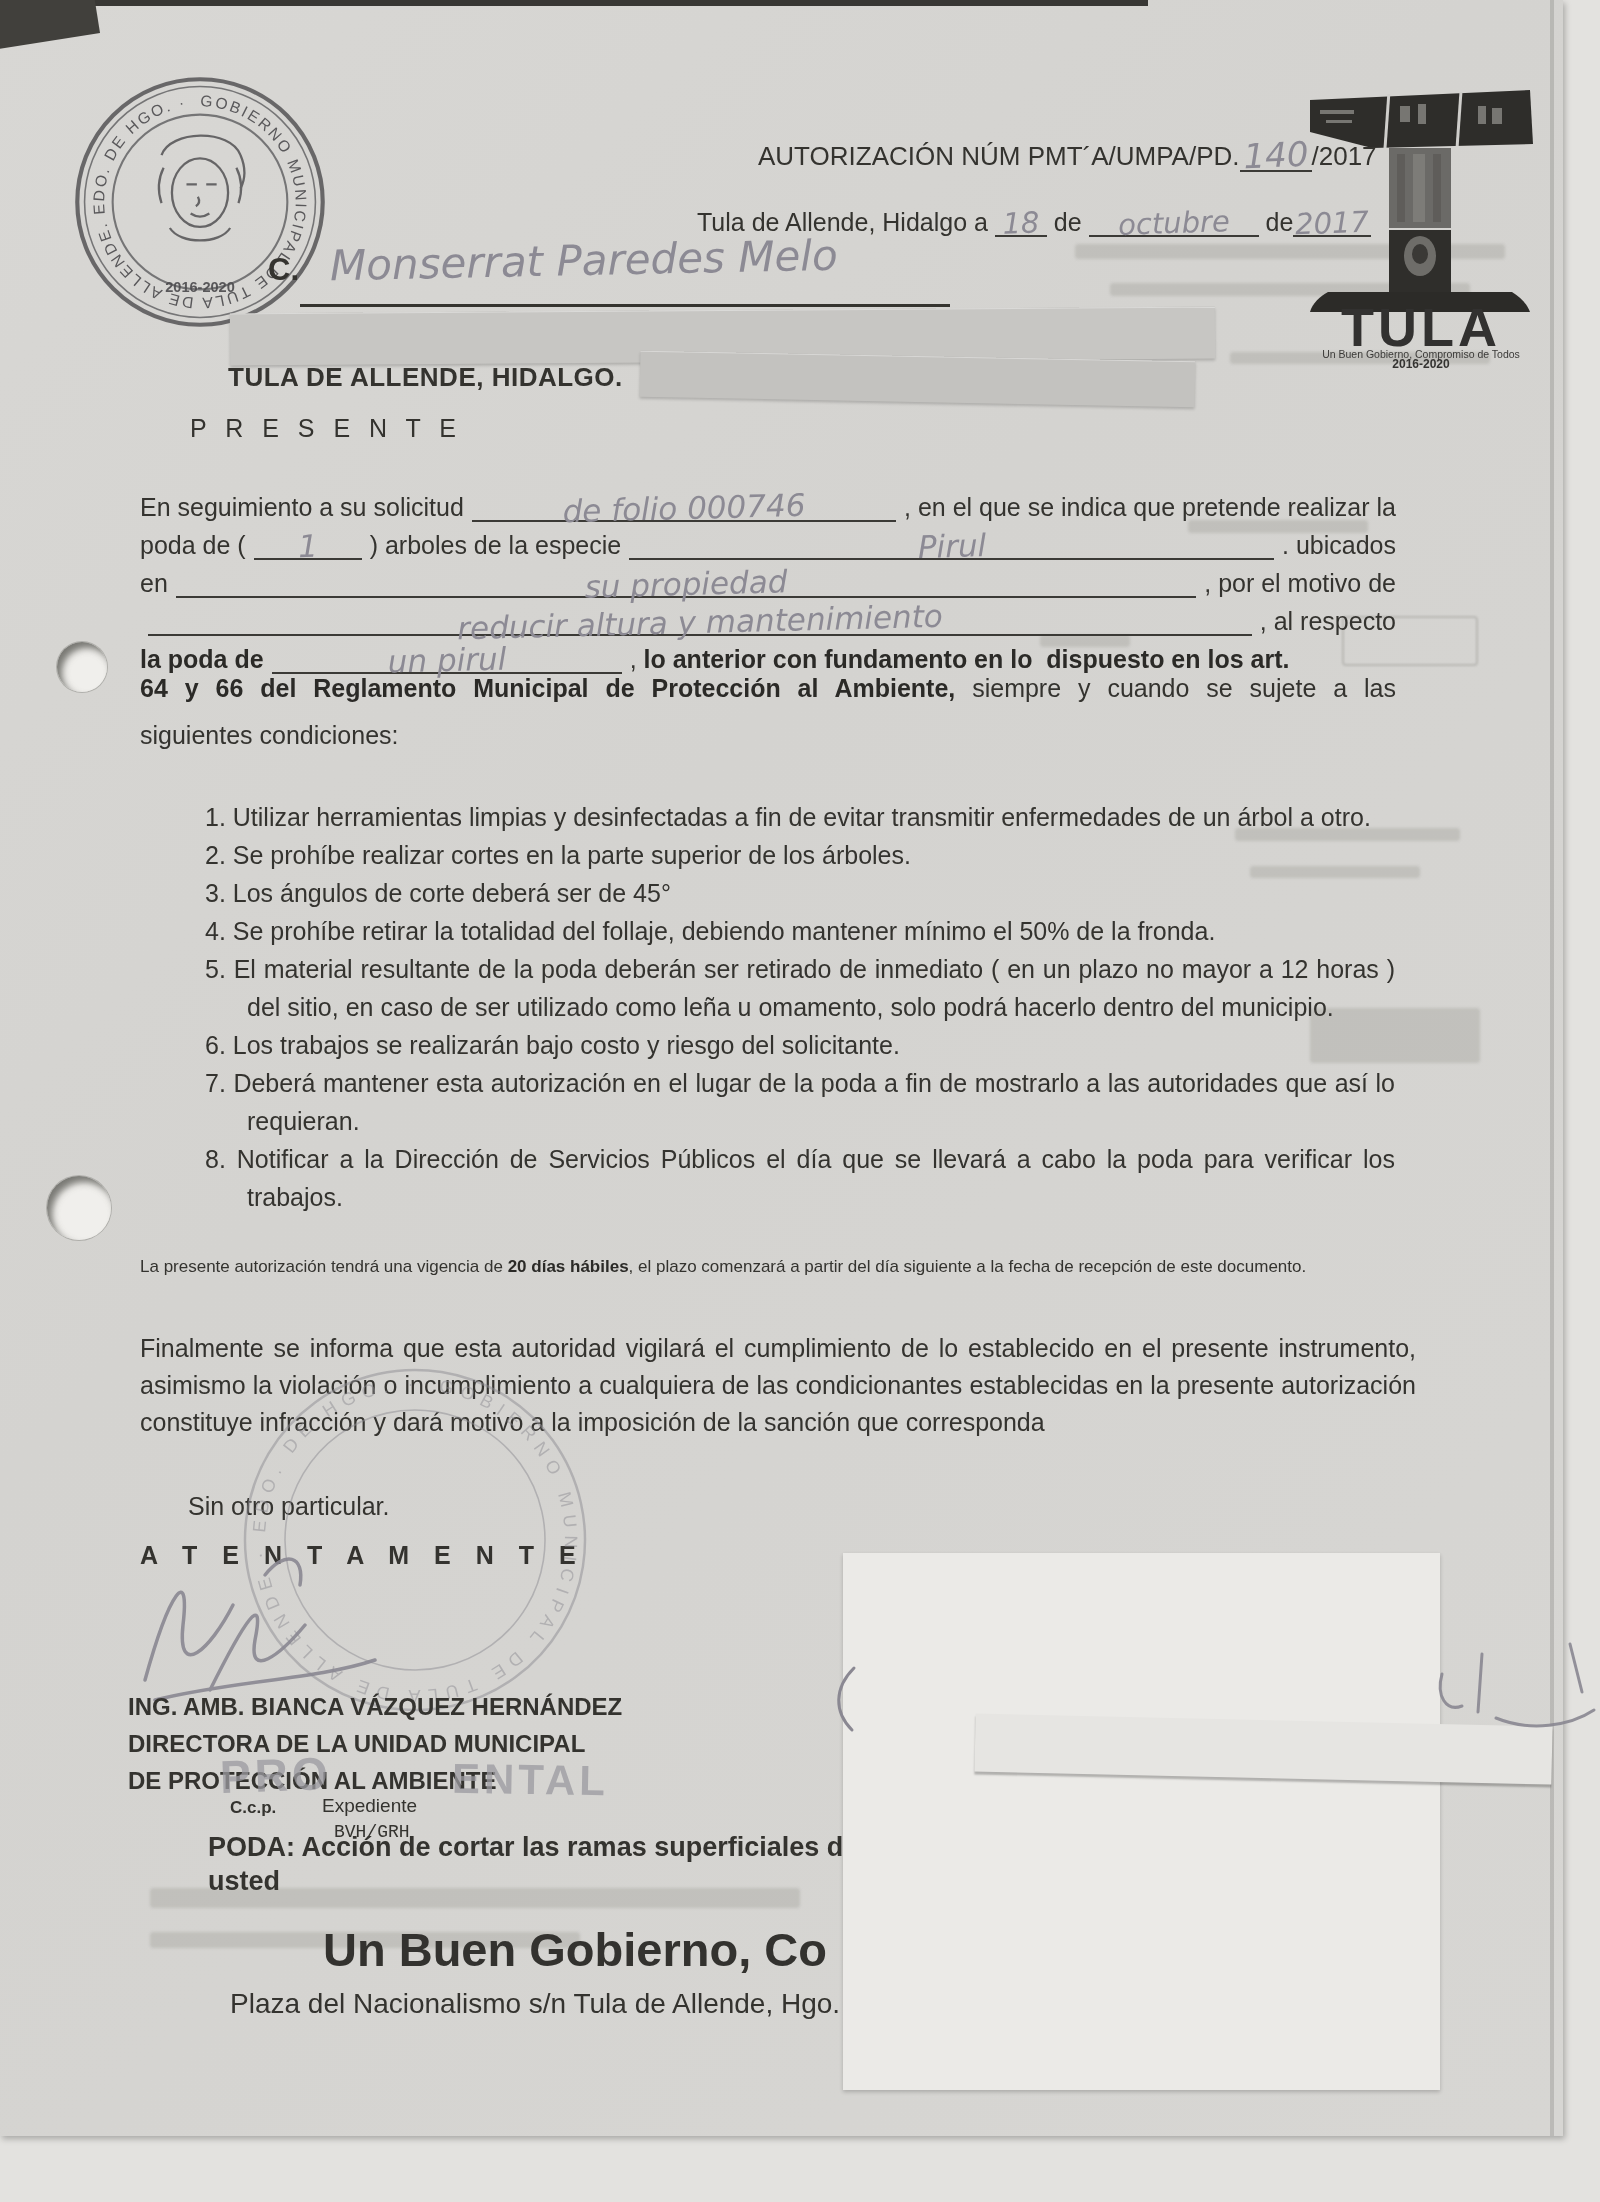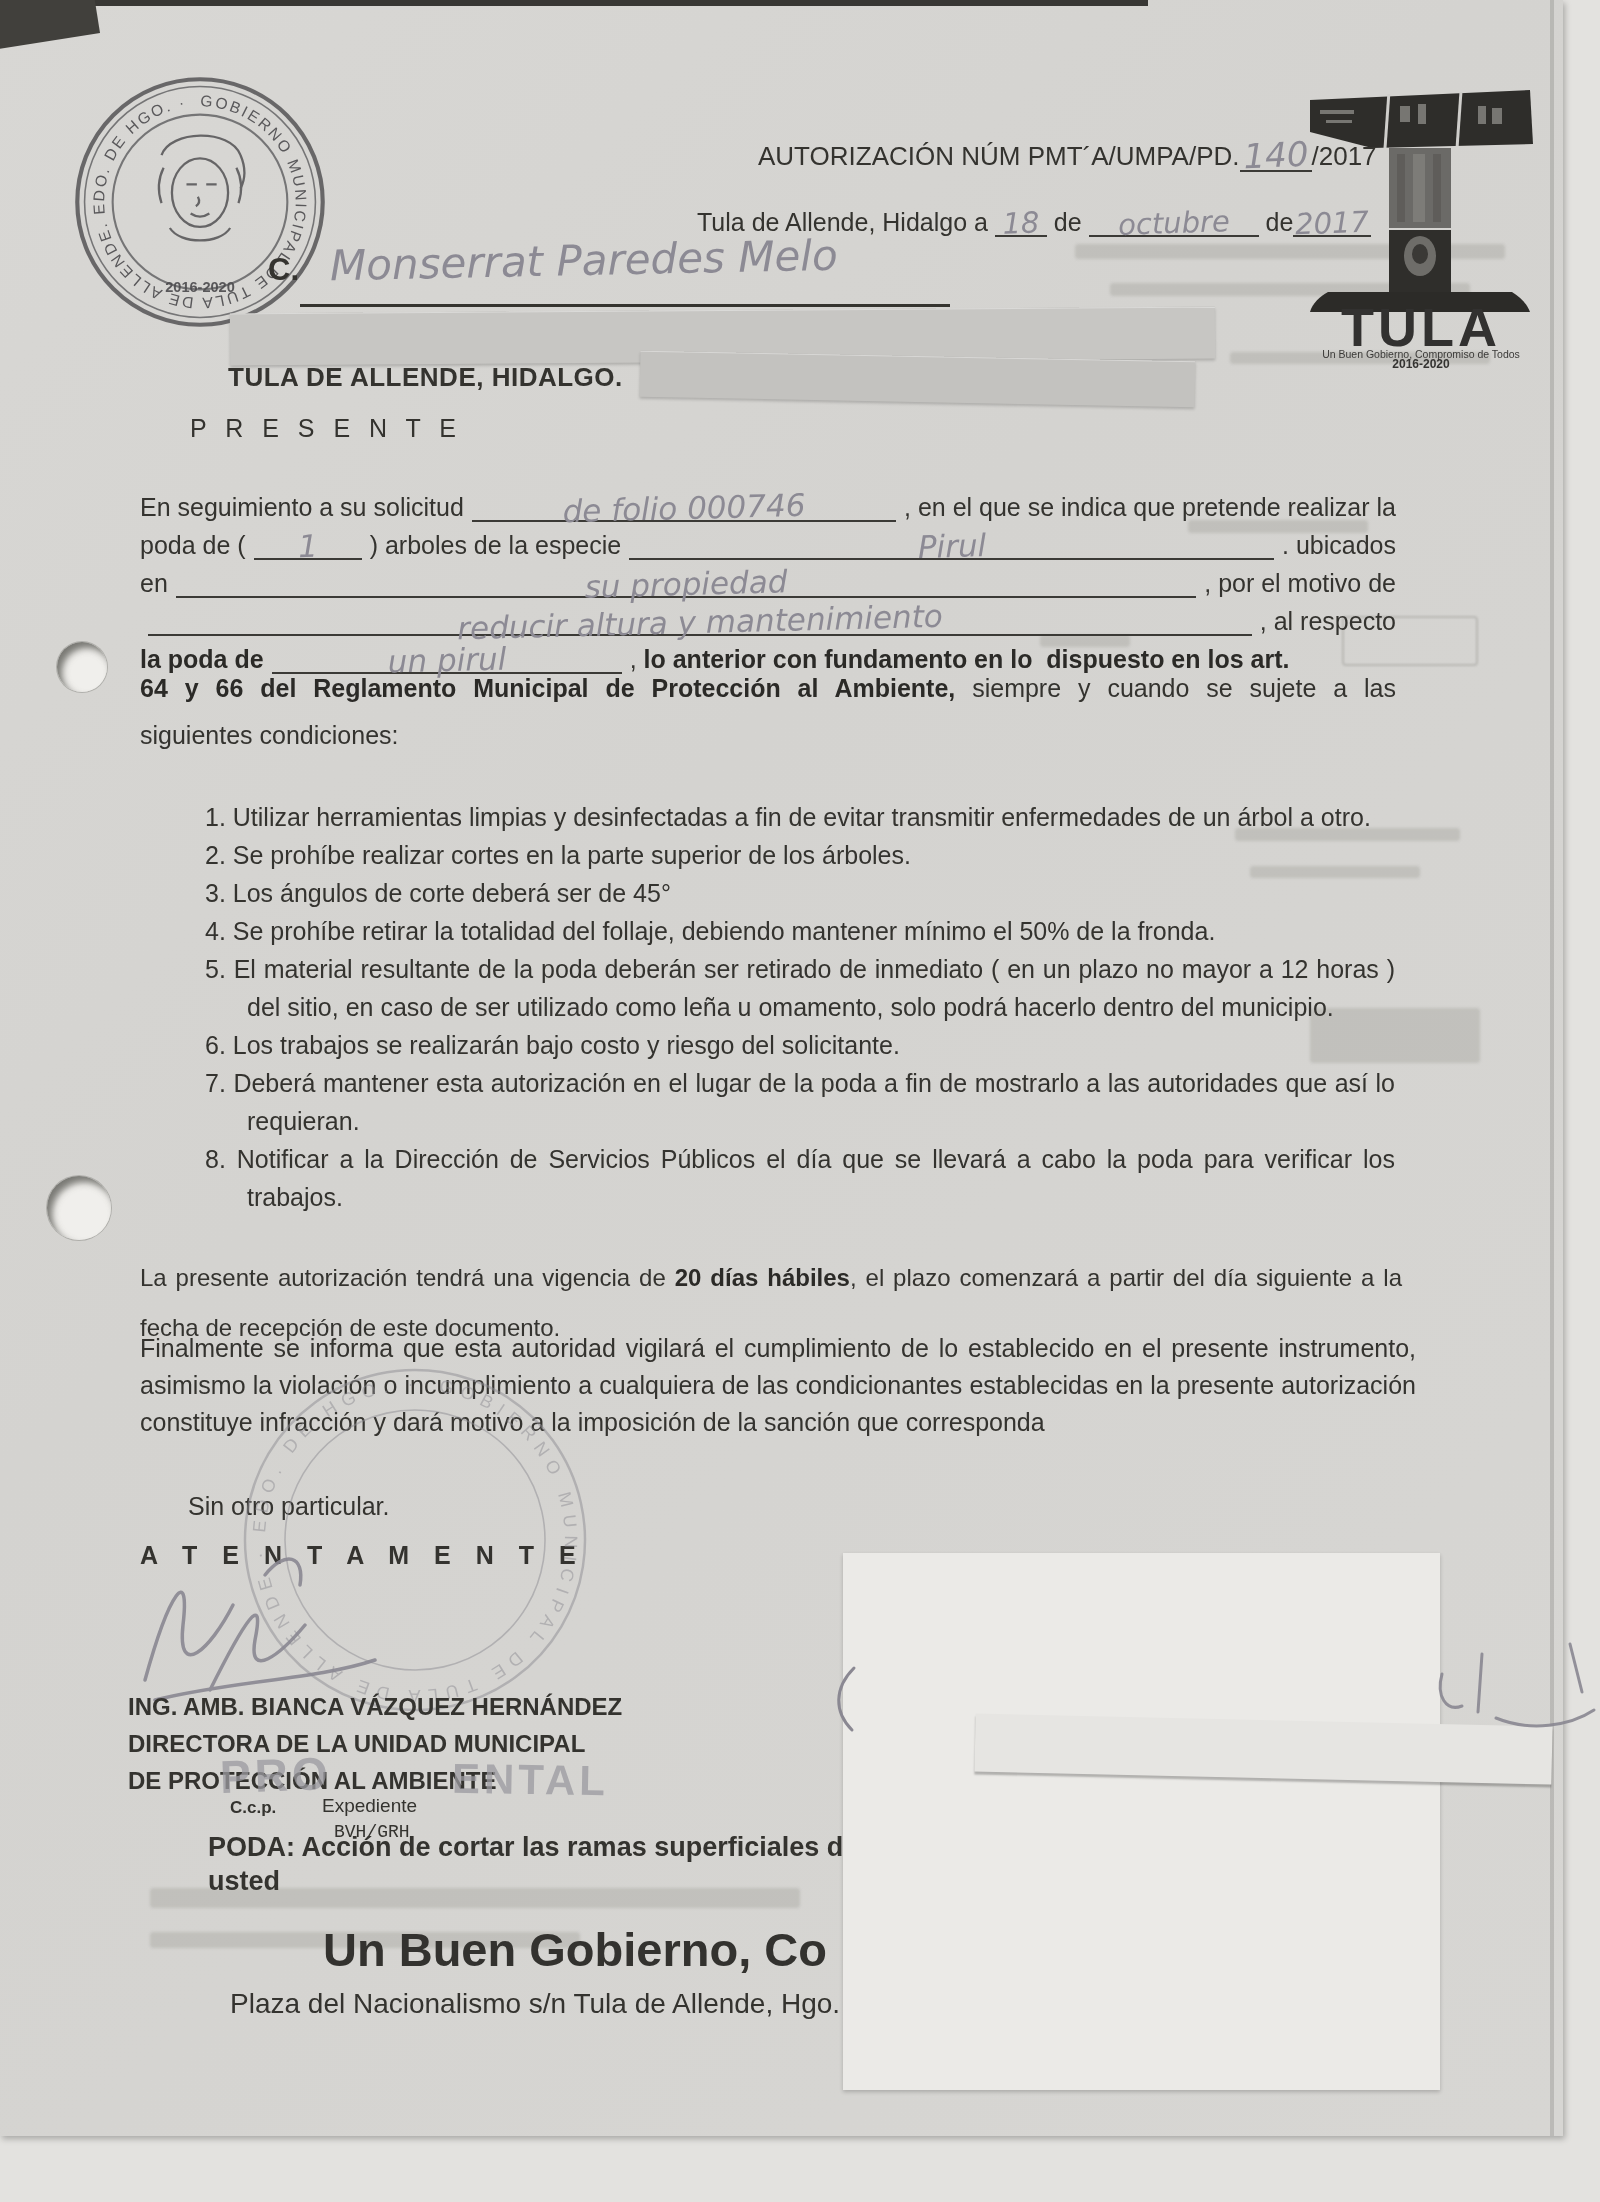--- a/index.html
+++ b/index.html
@@ -38,21 +38,21 @@
   .jline{height:38px;font-size:25px;text-align:justify;text-align-last:justify;white-space:normal;}
   .blank{flex:1 1 auto;border-bottom:2px solid #3b3a36;position:relative;height:32px;margin:0 8px;}
   .blank.fixedw{flex:0 0 auto;}
   .blank .hand{position:absolute;left:50%;bottom:-6px;transform:translateX(-50%) rotate(-1.5deg);font-size:31px;}
   
   .conds{left:205px;top:798px;width:1190px;font-size:25px;line-height:38px;
          list-style:none;margin:0;padding:0;counter-reset:c;}
   .cond{counter-increment:c;text-align:justify;padding-left:42px;text-indent:-42px;}
   .cond::before{content:counter(c) ". ";}
   
-  .validity{left:140px;top:1253px;width:1262px;font-size:24px;line-height:50px;text-align:justify;}
+  .validity{left:140px;top:1253px;width:1262px;font-size:17px;line-height:28px;text-align:justify;}
   .finalnote{left:140px;top:1330px;width:1276px;font-size:25px;line-height:37px;text-align:justify;}
   .sinotro{left:140px;top:1492px;font-size:25px;margin-left:48px;}
   .atent{left:140px;top:1541px;font-size:25px;font-weight:bold;letter-spacing:9px;}
   .signer{left:128px;top:1688px;font-size:24px;font-weight:bold;line-height:37px;}
   .ccp-label{left:230px;top:1798px;font-size:17px;font-weight:bold;}
   .ccp-to{left:322px;top:1795px;font-size:19px;}
   .ccp-init{left:334px;top:1822px;font-size:18px;font-family:Liberation Mono, monospace;}
   .stampfrag{font-family:"Liberation Sans",sans-serif;font-weight:bold;color:#9b9aa0;opacity:.75;letter-spacing:4px;}
   .poda{left:208px;top:1830px;width:1260px;font-size:27px;font-weight:bold;line-height:34px;}
   .slogan{left:323px;top:1922px;font-size:47px;font-weight:bold;color:#33322f;}

